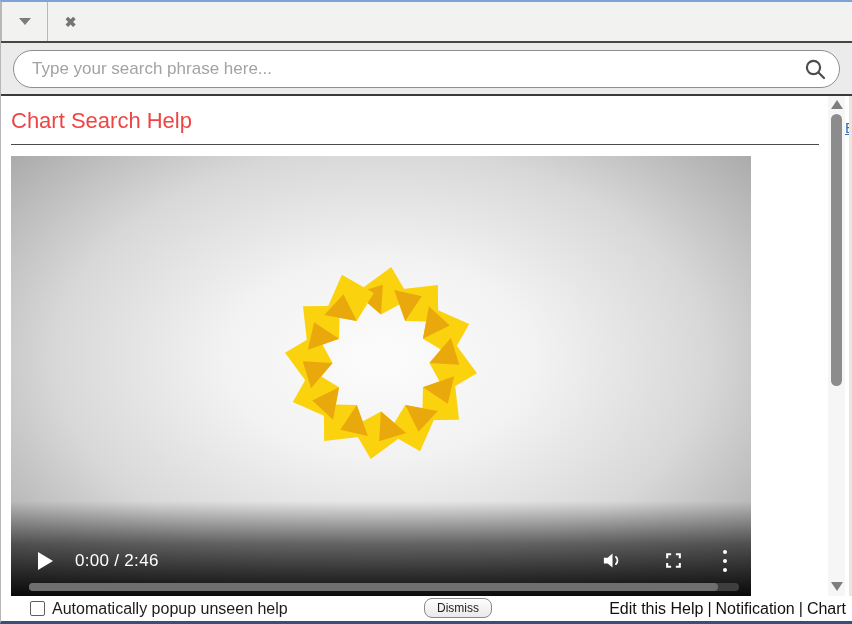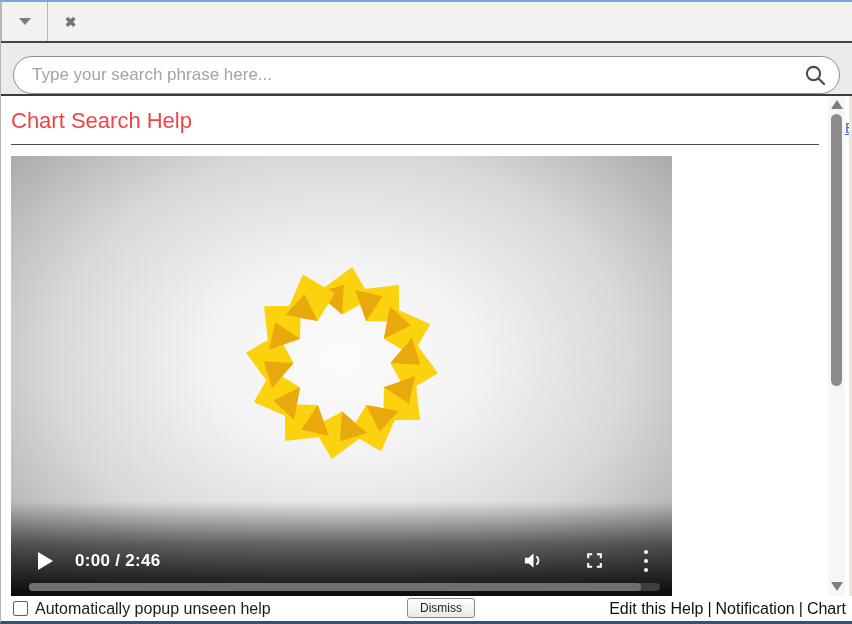--- a/index.html
+++ b/index.html
@@ -41,21 +41,21 @@
     border-left:6px solid transparent;
     border-right:6px solid transparent;
     border-top:7px solid #7c7c7c;
   }
   .x-icon { font-size:14px; font-weight:bold; color:#757575; line-height:1; }
   
   .searchbar {
     height:53px; flex:0 0 53px;
     background:#ebebeb;
     border-bottom:2px solid #3a3a3a;
-    display:flex; align-items:flex-end;
+    display:flex; align-items:center;
     padding:0 12px;
   }
   .pill {
     flex:1; height:38px;
     background:#fff;
     border:1px solid #8f8f8f;
     border-radius:20px;
     display:flex; align-items:center;
     padding:0 12px 0 16px;
   }
@@ -78,25 +78,24 @@
     font-size:22px; font-weight:400; color:#ef4444;
     line-height:26px;
   }
   .rule {
     border:none; border-top:1px solid #4a4a4a;
     width:808px; margin:9px 0 0 10px;
   }
   
   .video {
     position:relative;
-    width:661px; height:440px;
+    width:740px; height:440px;
     margin:11px 0 0 10px;
     background:radial-gradient(ellipse at 50% 46%, #fcfcfc 0%, #f2f2f2 30%, #d8d8d8 62%, #a0a0a0 100%);
     overflow:hidden;
-    font-weight:bold;
   }
   .logo {
     position:absolute; left:50%; top:47%;
     width:205px; height:205px;
     transform:translate(-50%,-50%);
   }
   .ctl-gradient {
     position:absolute; left:0; right:0; bottom:0; height:95px;
     background:linear-gradient(to bottom, rgba(0,0,0,0) 0%, rgba(0,0,0,0.55) 45%, rgba(0,0,0,0.94) 100%);
   }
@@ -164,34 +163,34 @@
     font-size:15px; color:#3c6cb4; text-decoration:underline;
     line-height:19px;
   }
   
   .footer {
     flex:0 0 25px; height:25px;
     background:#fff;
     display:flex; align-items:center;
     padding:0 6px 0 12px;
     position:relative;
-    font-size:16px; color:#1c1c1c;
+    font-size:16px; color:#1c1c1c;margin-left:17px;
   }
   .footer input[type=checkbox] {
     appearance:none; -webkit-appearance:none;
     width:15px; height:15px;
     border:1px solid #5f5f5f; border-radius:2px;
     background:#fff; margin:0 7px 0 0; cursor:pointer;
   }
   .dismiss {
     position:absolute; left:406px; top:2px;
     font-family:"Liberation Sans", sans-serif;
     font-size:12px; color:#222;
     padding:2px 12px;
-    border:1px solid #888; border-radius:3px;
+    border:1px solid #888; border-radius:8px;
     background:linear-gradient(#fefefe,#e9e9e9);
     cursor:pointer;
   }
   .links { margin-left:auto; white-space:nowrap; }
   .links a { color:#111; cursor:pointer; }
   .links .sep { text-decoration:none; color:#111; margin:0 4px; }
 </style>
 </head>
 <body>
 

